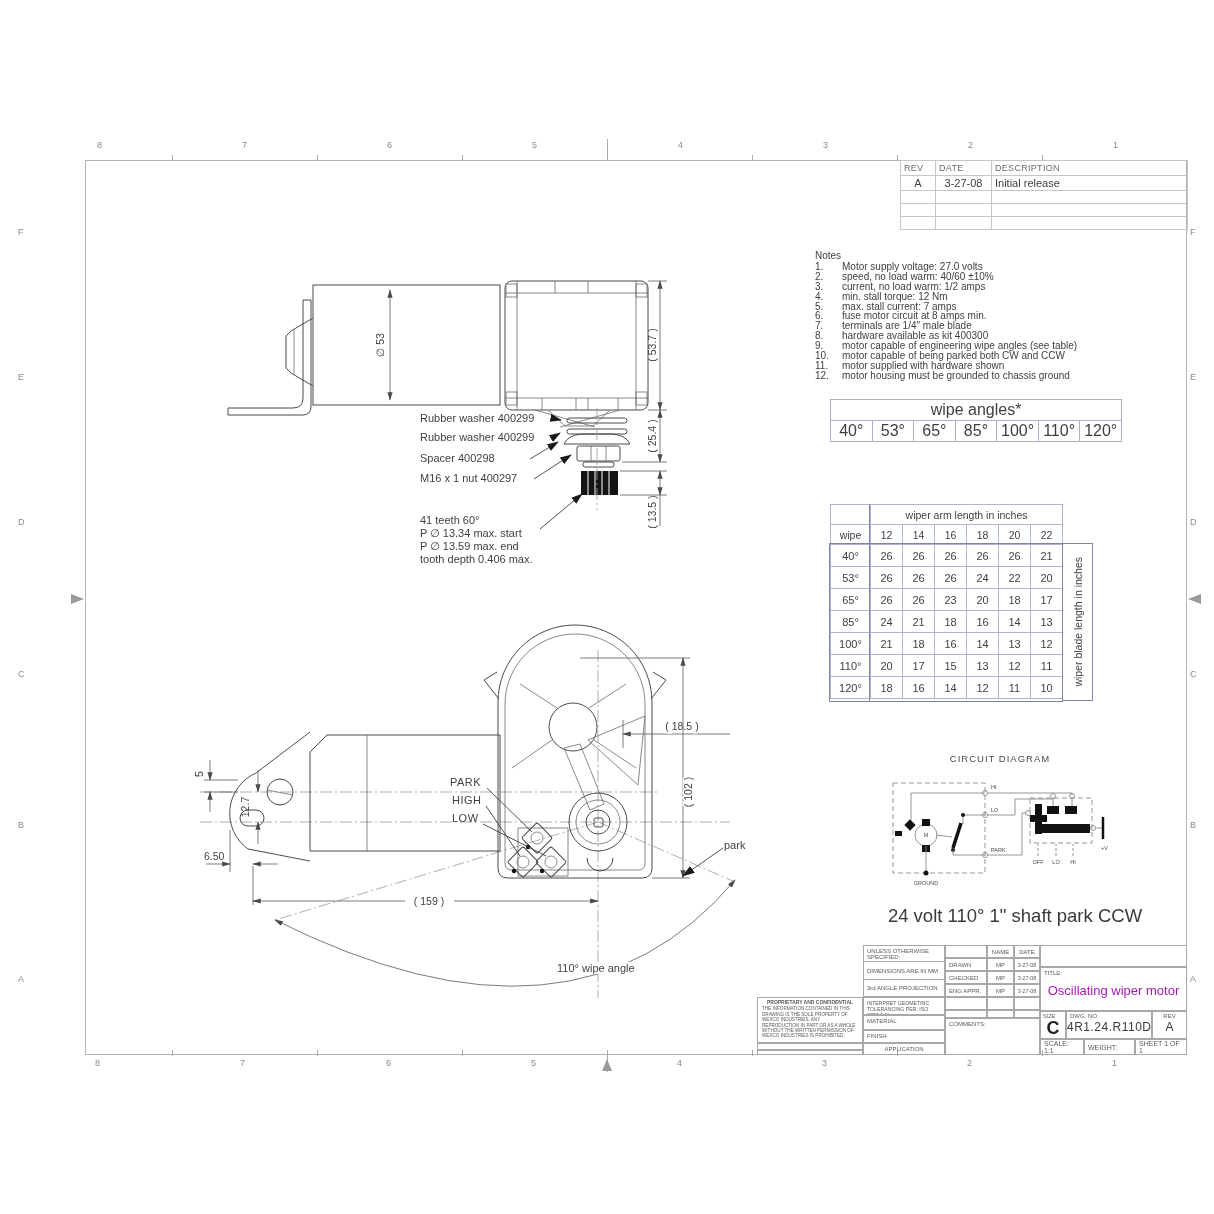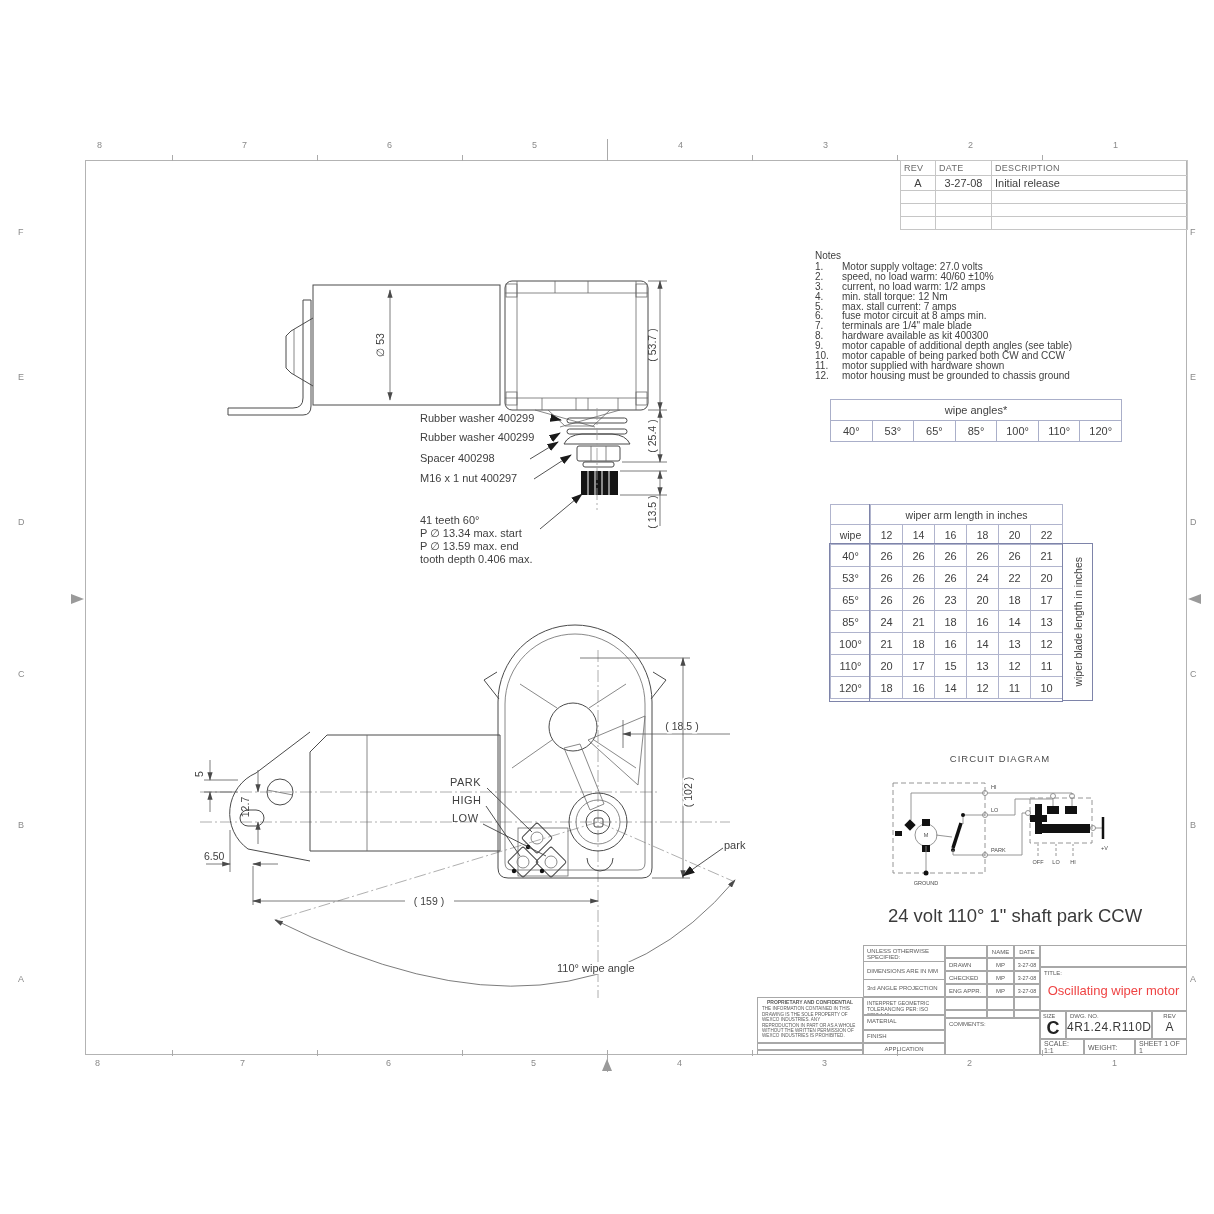--- a/index.html
+++ b/index.html
@@ -18,21 +18,21 @@
   table.rev td { border:1px solid #c6c6c6; height:13px; padding:0 3px; font-size:9px; color:#6a6a6a; text-align:left; overflow:hidden; }
   table.rev tr.hdr td { height:15px; letter-spacing:.3px; }
   table.rev tr.val td { font-size:11px; color:#3f3f3f; height:15px; }
   
   .notes { position:absolute; left:815px; top:251px; width:300px; font-size:10px; line-height:9.9px; color:#3f3f3f; }
   .notes .ttl { margin-bottom:1px; }
   .notes .row { display:flex; }
   .notes .n { width:27px; flex:none; }
   
   table.wipe { position:absolute; left:830px; top:399px; width:292px; border-collapse:collapse; table-layout:fixed; border:1.5px solid #8289ad; }
-  table.wipe td { border:1px solid #aaafc9; height:21px; text-align:center; font-size:11px; color:#3f3f3f; padding:0; }
+  table.wipe td { border:1px solid #aaafc9; height:21px; text-align:center; font-size:16px; color:#3f3f3f; padding:0; }
   .smallnote { position:absolute; font-size:10.5px; line-height:11.5px; color:#3f3f3f; }
   
   table.arm { position:absolute; left:830px; top:504px; width:232px; border-collapse:collapse; table-layout:fixed;padding-left:41px; }
   table.arm td { border:1px solid #b0b4cd; height:20px; text-align:center; font-size:10.5px; color:#3f3f3f; padding:0; }
   table.arm tr.data td { height:22px; font-size:11px; }
   .heavy { position:absolute; border:1.5px solid #7e84a9; pointer-events:none; }
   .heavyline { position:absolute; border-left:1.5px solid #7e84a9; width:0; pointer-events:none; }
   .sidelabel { position:absolute; left:1062px; top:543px; width:31px; height:158px; border:1.5px solid #7e84a9;
     display:flex; align-items:center; justify-content:center; }
   .sidelabel span { writing-mode:vertical-rl; transform:rotate(180deg); font-size:10.5px; color:#3f3f3f; white-space:nowrap; }
@@ -184,21 +184,21 @@
     <div class="row">
         <span class="n">7.</span>
         <span>terminals are 1/4" male blade</span>
       </div>
     <div class="row">
         <span class="n">8.</span>
         <span>hardware available as kit 400300</span>
       </div>
     <div class="row">
         <span class="n">9.</span>
-        <span>motor capable of additional depth angles (see table)</span>
+        <span>motor capable of engineering wipe angles (see table)</span>
       </div>
     <div class="row">
         <span class="n">10.</span>
         <span>motor capable of being parked both CW and CCW</span>
       </div>
     <div class="row">
         <span class="n">11.</span>
         <span>motor supplied with hardware shown</span>
       </div>
     <div class="row">
@@ -632,21 +632,21 @@
     <div class="tb" style="left:230px;top:54px;width:27px;height:13px"></div>
     <div class="tb" style="left:257px;top:54px;width:26px;height:13px"></div>
     <div class="tb" style="left:188px;top:67px;width:42px;height:8px"></div>
     <div class="tb" style="left:230px;top:67px;width:27px;height:8px"></div>
     <div class="tb" style="left:257px;top:67px;width:26px;height:8px"></div>
     <div class="tb tl" style="left:188px;top:75px;width:95px;height:37px"><span>COMMENTS:</span></div>
 
     <div class="tb" style="left:283px;top:2px;width:147px;height:22px"></div>
     <div class="tb" style="left:283px;top:24px;width:147px;height:44px">
       <div style="position:absolute;left:3px;top:2px;font-size:6px">TITLE:</div>
-      <div style="margin-top:15px;text-align:center;font-size:13px;color:#ef4444">Oscillating wiper motor</div>
+      <div style="margin-top:15px;text-align:center;font-size:13px;color:#a21caf">Oscillating wiper motor</div>
     </div>
     <div class="tb" style="left:283px;top:68px;width:26px;height:28px">
       <div style="padding:1px 2px;font-size:5.5px">SIZE</div>
       <div style="text-align:center;font-size:18px;font-weight:bold;color:#222;line-height:16px">C</div>
     </div>
     <div class="tb" style="left:309px;top:68px;width:86px;height:28px">
       <div style="padding:1px 3px;font-size:6px">DWG. NO.</div>
       <div style="text-align:center;font-size:12px;letter-spacing:.5px;color:#3a3a3a">4R1.24.R110D</div>
     </div>
     <div class="tb" style="left:395px;top:68px;width:35px;height:28px">

